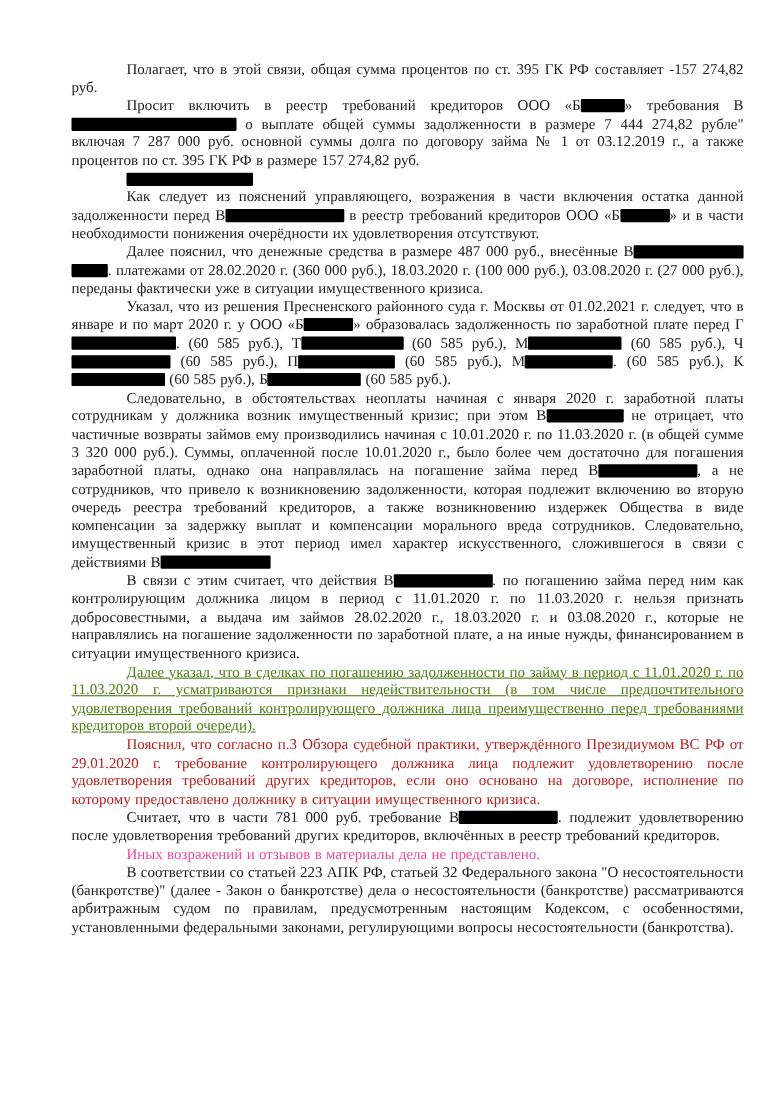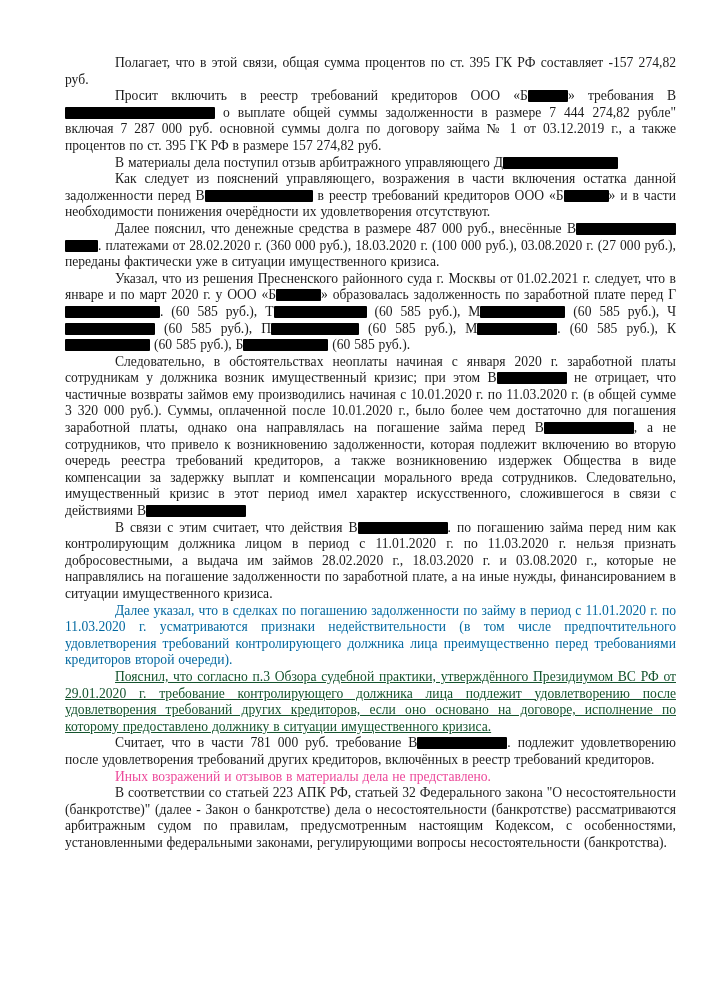--- a/index.html
+++ b/index.html
@@ -34,25 +34,25 @@
     border-radius: 1px;
   }
 </style>
 </head>
 <body>
 
 <div class="page">
   <div class="doc-body">
       <p class="para" style="color: rgb(27, 27, 27);"><span>Полагает, что в этой связи, общая сумма процентов по ст. 395 ГК РФ составляет -157 274,82 руб.</span></p>
       <p class="para" style="color: rgb(27, 27, 27);"><span>Просит включить в реестр требований кредиторов ООО «Б</span><span class="redact" style="width: 40px; background: rgb(0, 0, 0);"></span><span>» требования В</span><span class="redact" style="width: 150px; background: rgb(0, 0, 0);"></span><span> о выплате общей суммы задолженности в размере 7 444 274,82 рубле" включая 7 287 000 руб. основной суммы долга по договору займа № 1 от 03.12.2019 г., а также процентов по ст. 395 ГК РФ в размере 157 274,82 руб.</span></p>
-      <p class="para" style="color: rgb(27, 27, 27);"><span>В материалы дела поступил отзыв арбитражного управляющего Д</span><span class="redact" style="width: 115px; background: rgb(0, 0, 0);"></span></p>
+      <p class="para" style="color: rgb(27, 27, 27);"><span class="redact" style="width: 115px; background: rgb(0, 0, 0);"></span></p>
       <p class="para" style="color: rgb(27, 27, 27);"><span>Как следует из пояснений управляющего, возражения в части включения остатка данной задолженности перед В</span><span class="redact" style="width: 108px; background: rgb(0, 0, 0);"></span><span> в реестр требований кредиторов ООО «Б</span><span class="redact" style="width: 45px; background: rgb(0, 0, 0);"></span><span>» и в части необходимости понижения очерёдности их удовлетворения отсутствуют.</span></p>
       <p class="para" style="color: rgb(27, 27, 27);"><span>Далее пояснил, что денежные средства в размере 487 000 руб., внесённые В</span><span class="redact" style="width: 100px; background: rgb(0, 0, 0);"></span><span> </span><span class="redact" style="width: 33px; background: rgb(0, 0, 0);"></span><span>. платежами от 28.02.2020 г. (360 000 руб.), 18.03.2020 г. (100 000 руб.), 03.08.2020 г. (27 000 руб.), переданы фактически уже в ситуации имущественного кризиса.</span></p>
       <p class="para" style="color: rgb(27, 27, 27);"><span>Указал, что из решения Пресненского районного суда г. Москвы от 01.02.2021 г. следует, что в январе и по март 2020 г. у ООО «Б</span><span class="redact" style="width: 45px; background: rgb(0, 0, 0);"></span><span>» образовалась задолженность по заработной плате перед Г</span><span class="redact" style="width: 95px; background: rgb(0, 0, 0);"></span><span>. (60 585 руб.), Т</span><span class="redact" style="width: 93px; background: rgb(0, 0, 0);"></span><span> (60 585 руб.), М</span><span class="redact" style="width: 85px; background: rgb(0, 0, 0);"></span><span> (60 585 руб.), Ч</span><span class="redact" style="width: 90px; background: rgb(0, 0, 0);"></span><span> (60 585 руб.), П</span><span class="redact" style="width: 88px; background: rgb(0, 0, 0);"></span><span> (60 585 руб.), М</span><span class="redact" style="width: 80px; background: rgb(0, 0, 0);"></span><span>. (60 585 руб.), К</span><span class="redact" style="width: 85px; background: rgb(0, 0, 0);"></span><span> (60 585 руб.), Б</span><span class="redact" style="width: 85px; background: rgb(0, 0, 0);"></span><span> (60 585 руб.).</span></p>
       <p class="para" style="color: rgb(27, 27, 27);"><span>Следовательно, в обстоятельствах неоплаты начиная с января 2020 г. заработной платы сотрудникам у должника возник имущественный кризис; при этом В</span><span class="redact" style="width: 70px; background: rgb(0, 0, 0);"></span><span> не отрицает, что частичные возвраты займов ему производились начиная с 10.01.2020 г. по 11.03.2020 г. (в общей сумме 3 320 000 руб.). Суммы, оплаченной после 10.01.2020 г., было более чем достаточно для погашения заработной платы, однако она направлялась на погашение займа перед В</span><span class="redact" style="width: 90px; background: rgb(0, 0, 0);"></span><span>, а не сотрудников, что привело к возникновению задолженности, которая подлежит включению во вторую очередь реестра требований кредиторов, а также возникновению издержек Общества в виде компенсации за задержку выплат и компенсации морального вреда сотрудников. Следовательно, имущественный кризис в этот период имел характер искусственного, сложившегося в связи с действиями В</span><span class="redact" style="width: 100px; background: rgb(0, 0, 0);"></span></p>
       <p class="para" style="color: rgb(27, 27, 27);"><span>В связи с этим считает, что действия В</span><span class="redact" style="width: 90px; background: rgb(0, 0, 0);"></span><span>. по погашению займа перед ним как контролирующим должника лицом в период с 11.01.2020 г. по 11.03.2020 г. нельзя признать добросовестными, а выдача им займов 28.02.2020 г., 18.03.2020 г. и 03.08.2020 г., которые не направлялись на погашение задолженности по заработной плате, а на иные нужды, финансированием в ситуации имущественного кризиса.</span></p>
-      <p class="para" style="color: #0369a1;"><span>Далее указал, что в сделках по погашению задолженности по займу в период с 11.01.2020 г. по 11.03.2020 г. усматриваются признаки недействительности (в том числе предпочтительного удовлетворения требований контролирующего должника лица преимущественно перед требованиями кредиторов второй очереди).</span></p>
-      <p class="para" style="color: #14532d; text-decoration: underline;"><span>Пояснил, что согласно п.3 Обзора судебной практики, утверждённого Президиумом ВС РФ от 29.01.2020 г. требование контролирующего должника лица подлежит удовлетворению после удовлетворения требований других кредиторов, если оно основано на договоре, исполнение по которому предоставлено должнику в ситуации имущественного кризиса.</span></p>
+      <p class="para" style="color: #4d7c0f; text-decoration: underline;"><span>Далее указал, что в сделках по погашению задолженности по займу в период с 11.01.2020 г. по 11.03.2020 г. усматриваются признаки недействительности (в том числе предпочтительного удовлетворения требований контролирующего должника лица преимущественно перед требованиями кредиторов второй очереди).</span></p>
+      <p class="para" style="color: #b91c1c;"><span>Пояснил, что согласно п.3 Обзора судебной практики, утверждённого Президиумом ВС РФ от 29.01.2020 г. требование контролирующего должника лица подлежит удовлетворению после удовлетворения требований других кредиторов, если оно основано на договоре, исполнение по которому предоставлено должнику в ситуации имущественного кризиса.</span></p>
       <p class="para" style="color: rgb(27, 27, 27);"><span>Считает, что в части 781 000 руб. требование В</span><span class="redact" style="width: 90px; background: rgb(0, 0, 0);"></span><span>. подлежит удовлетворению после удовлетворения требований других кредиторов, включённых в реестр требований кредиторов.</span></p>
       <p class="para" style="color: #ec4899;"><span>Иных возражений и отзывов в материалы дела не представлено.</span></p>
       <p class="para" style="color: rgb(27, 27, 27);"><span>В соответствии со статьей 223 АПК РФ, статьей 32 Федерального закона "О несостоятельности (банкротстве)" (далее - Закон о банкротстве) дела о несостоятельности (банкротстве) рассматриваются арбитражным судом по правилам, предусмотренным настоящим Кодексом, с особенностями, установленными федеральными законами, регулирующими вопросы несостоятельности (банкротства).</span></p>
     </div>
 </div>
 
 </body></html>

